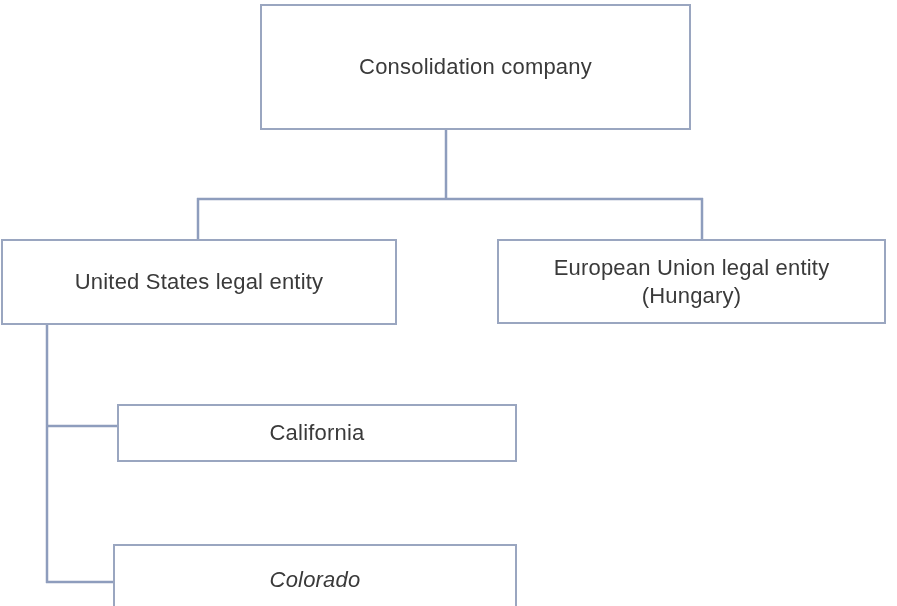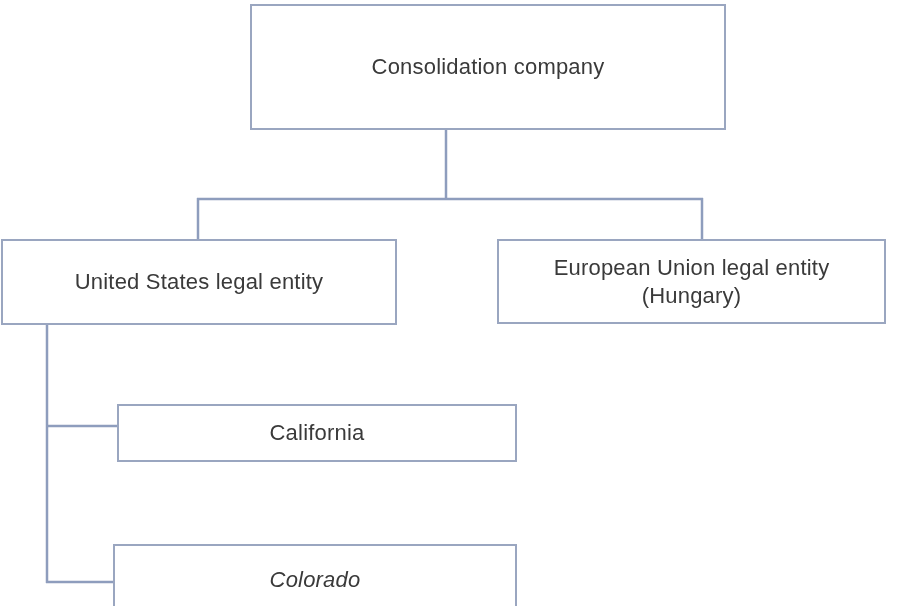--- a/index.html
+++ b/index.html
@@ -38,21 +38,21 @@
     display: flex;
     flex-direction: column;
     align-items: center;
     justify-content: center;
     text-align: center;
     color: var(--text);
     font-size: 22px;
     line-height: 1.25;
     letter-spacing: 0.2px;
   }
-  #node-consolidation { left: 250px; top: 4px;   width: 476px; height: 126px; }
+  #node-consolidation { left: 260px; top: 4px;   width: 431px; height: 126px; }
   #node-us            { left: 1px;   top: 239px; width: 396px; height: 86px;  }
   #node-eu            { left: 497px; top: 239px; width: 389px; height: 85px;  }
   #node-california    { left: 117px; top: 392px; width: 400px; height: 58px; margin-top: 12px;  }
   #node-colorado      { left: 113px; top: 544px; width: 404px; height: 71px; font-style: italic;  }
 </style>
 </head>
 <body>
 
 <div class="canvas">
 

